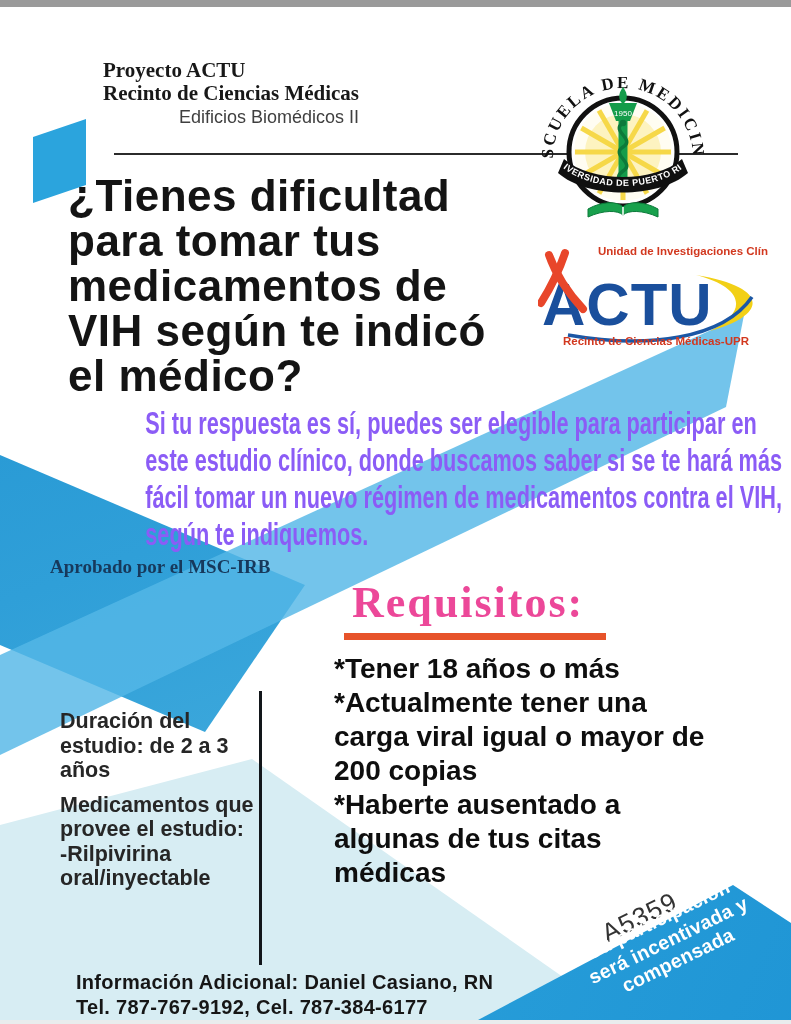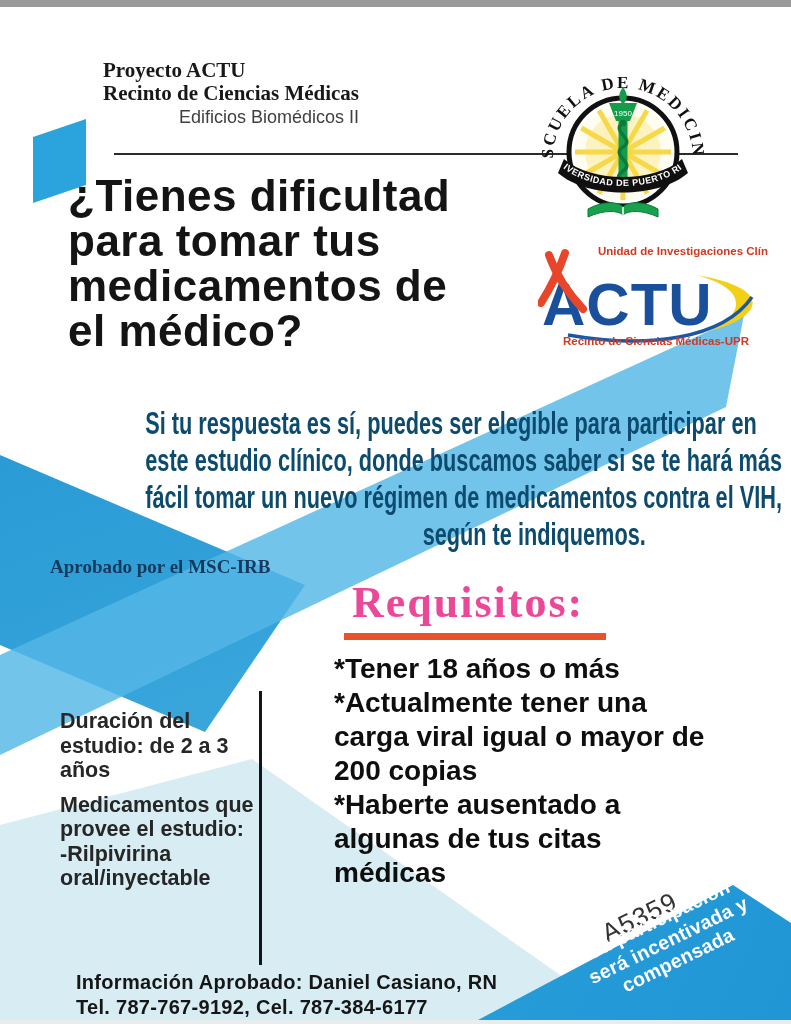--- a/index.html
+++ b/index.html
@@ -19,21 +19,21 @@
   .bottom-strip{left:0;right:0;top:1013px;height:11px;background:#e9eced;}
   
   .hdr{left:103px;top:52px;color:#181818;}
   .hdr .serifb{font-family:"Liberation Serif",serif;font-weight:bold;font-size:21px;line-height:23px;}
   .hdr .sub{font-size:18px;line-height:24px;color:#3f3f3f;text-align:right;}
   .hrule{left:114px;top:146px;width:624px;height:2px;background:#2b2b2b;}
   
   .headline{left:68px;top:166px;width:500px;font-family:Liberation Sans, sans-serif;font-weight:bold;
             font-size:44px;line-height:45px;color:#141414;letter-spacing:0.5px;}
   
-  .intro{left:38px;top:398px;width:715px;text-align:right;color:#0c4a6e;}
+  .intro{left:38px;top:398px;width:715px;text-align:left;color:#8b5cf6;}
   .intro .ln{font-weight:bold;font-size:31px;line-height:37px;transform:scaleX(0.70);transform-origin:50% 50%;white-space:nowrap;}
   .approval{left:50px;top:549px;font-family:"Liberation Serif",serif;font-size:19px;color:#17395c;font-weight:bold;}
   
   .req-title{left:352px;top:570px;font-family:"Liberation Serif",serif;font-weight:bold;font-size:44px;
              color:#ec4899;letter-spacing:2px;}
   .req-underline{left:344px;top:626px;width:262px;height:7px;background:#e7532a;}
   .req-list{left:334px;top:645px;width:372px;font-weight:bold;font-size:28px;line-height:34px;color:#0e0e0e;}
   
   .study{left:60px;top:702px;width:205px;font-weight:bold;font-size:21.5px;line-height:24.5px;color:#262626;}
   .study .block{margin-bottom:10px;}
@@ -126,20 +126,21 @@
       <path d="M27,14 C21,32 13,48 3,64"></path>
       <path d="M11,16 C18,36 30,54 45,70"></path>
     </g>
     <text x="118" y="106" text-anchor="middle" font-size="11.5" font-weight="bold" fill="#d2381f">Recinto de Ciencias Médicas-UPR</text>
   </svg>
 
   <div class="abs headline">
     <div>¿Tienes dificultad</div>
     <div>para tomar tus</div>
     <div>medicamentos de</div>
+    <div>VIH según te indicó</div>
     <div>el médico?</div>
   </div>
 
   <div class="abs intro">
     <div class="ln">Si tu respuesta es sí, puedes ser elegible para participar en</div>
     <div class="ln">este estudio clínico, donde buscamos saber si se te hará más</div>
     <div class="ln">fácil tomar un nuevo régimen de medicamentos contra el VIH,</div>
     <div class="ln">según te indiquemos.</div>
   </div>
 
@@ -154,21 +155,21 @@
   </div>
 
   <div class="abs study">
     <div class="block">Duración del estudio: de 2 a 3 años</div>
     <div>Medicamentos que provee el estudio:</div>
     <div>-Rilpivirina oral/inyectable</div>
   </div>
   <div class="abs vdivider"></div>
 
   <div class="abs contact">
-    <div>Información Aprobado: Daniel Casiano, RN</div>
+    <div>Información Adicional: Daniel Casiano, RN</div>
     <div>Tel. 787-767-9192,  Cel. 787-384-6177</div>
   </div>
 
   <div class="abs code">A5359</div>
   <div class="abs ribbon-text">
     <div>Su participación</div>
     <div>será incentivada y</div>
     <div>compensada</div>
   </div>
 

